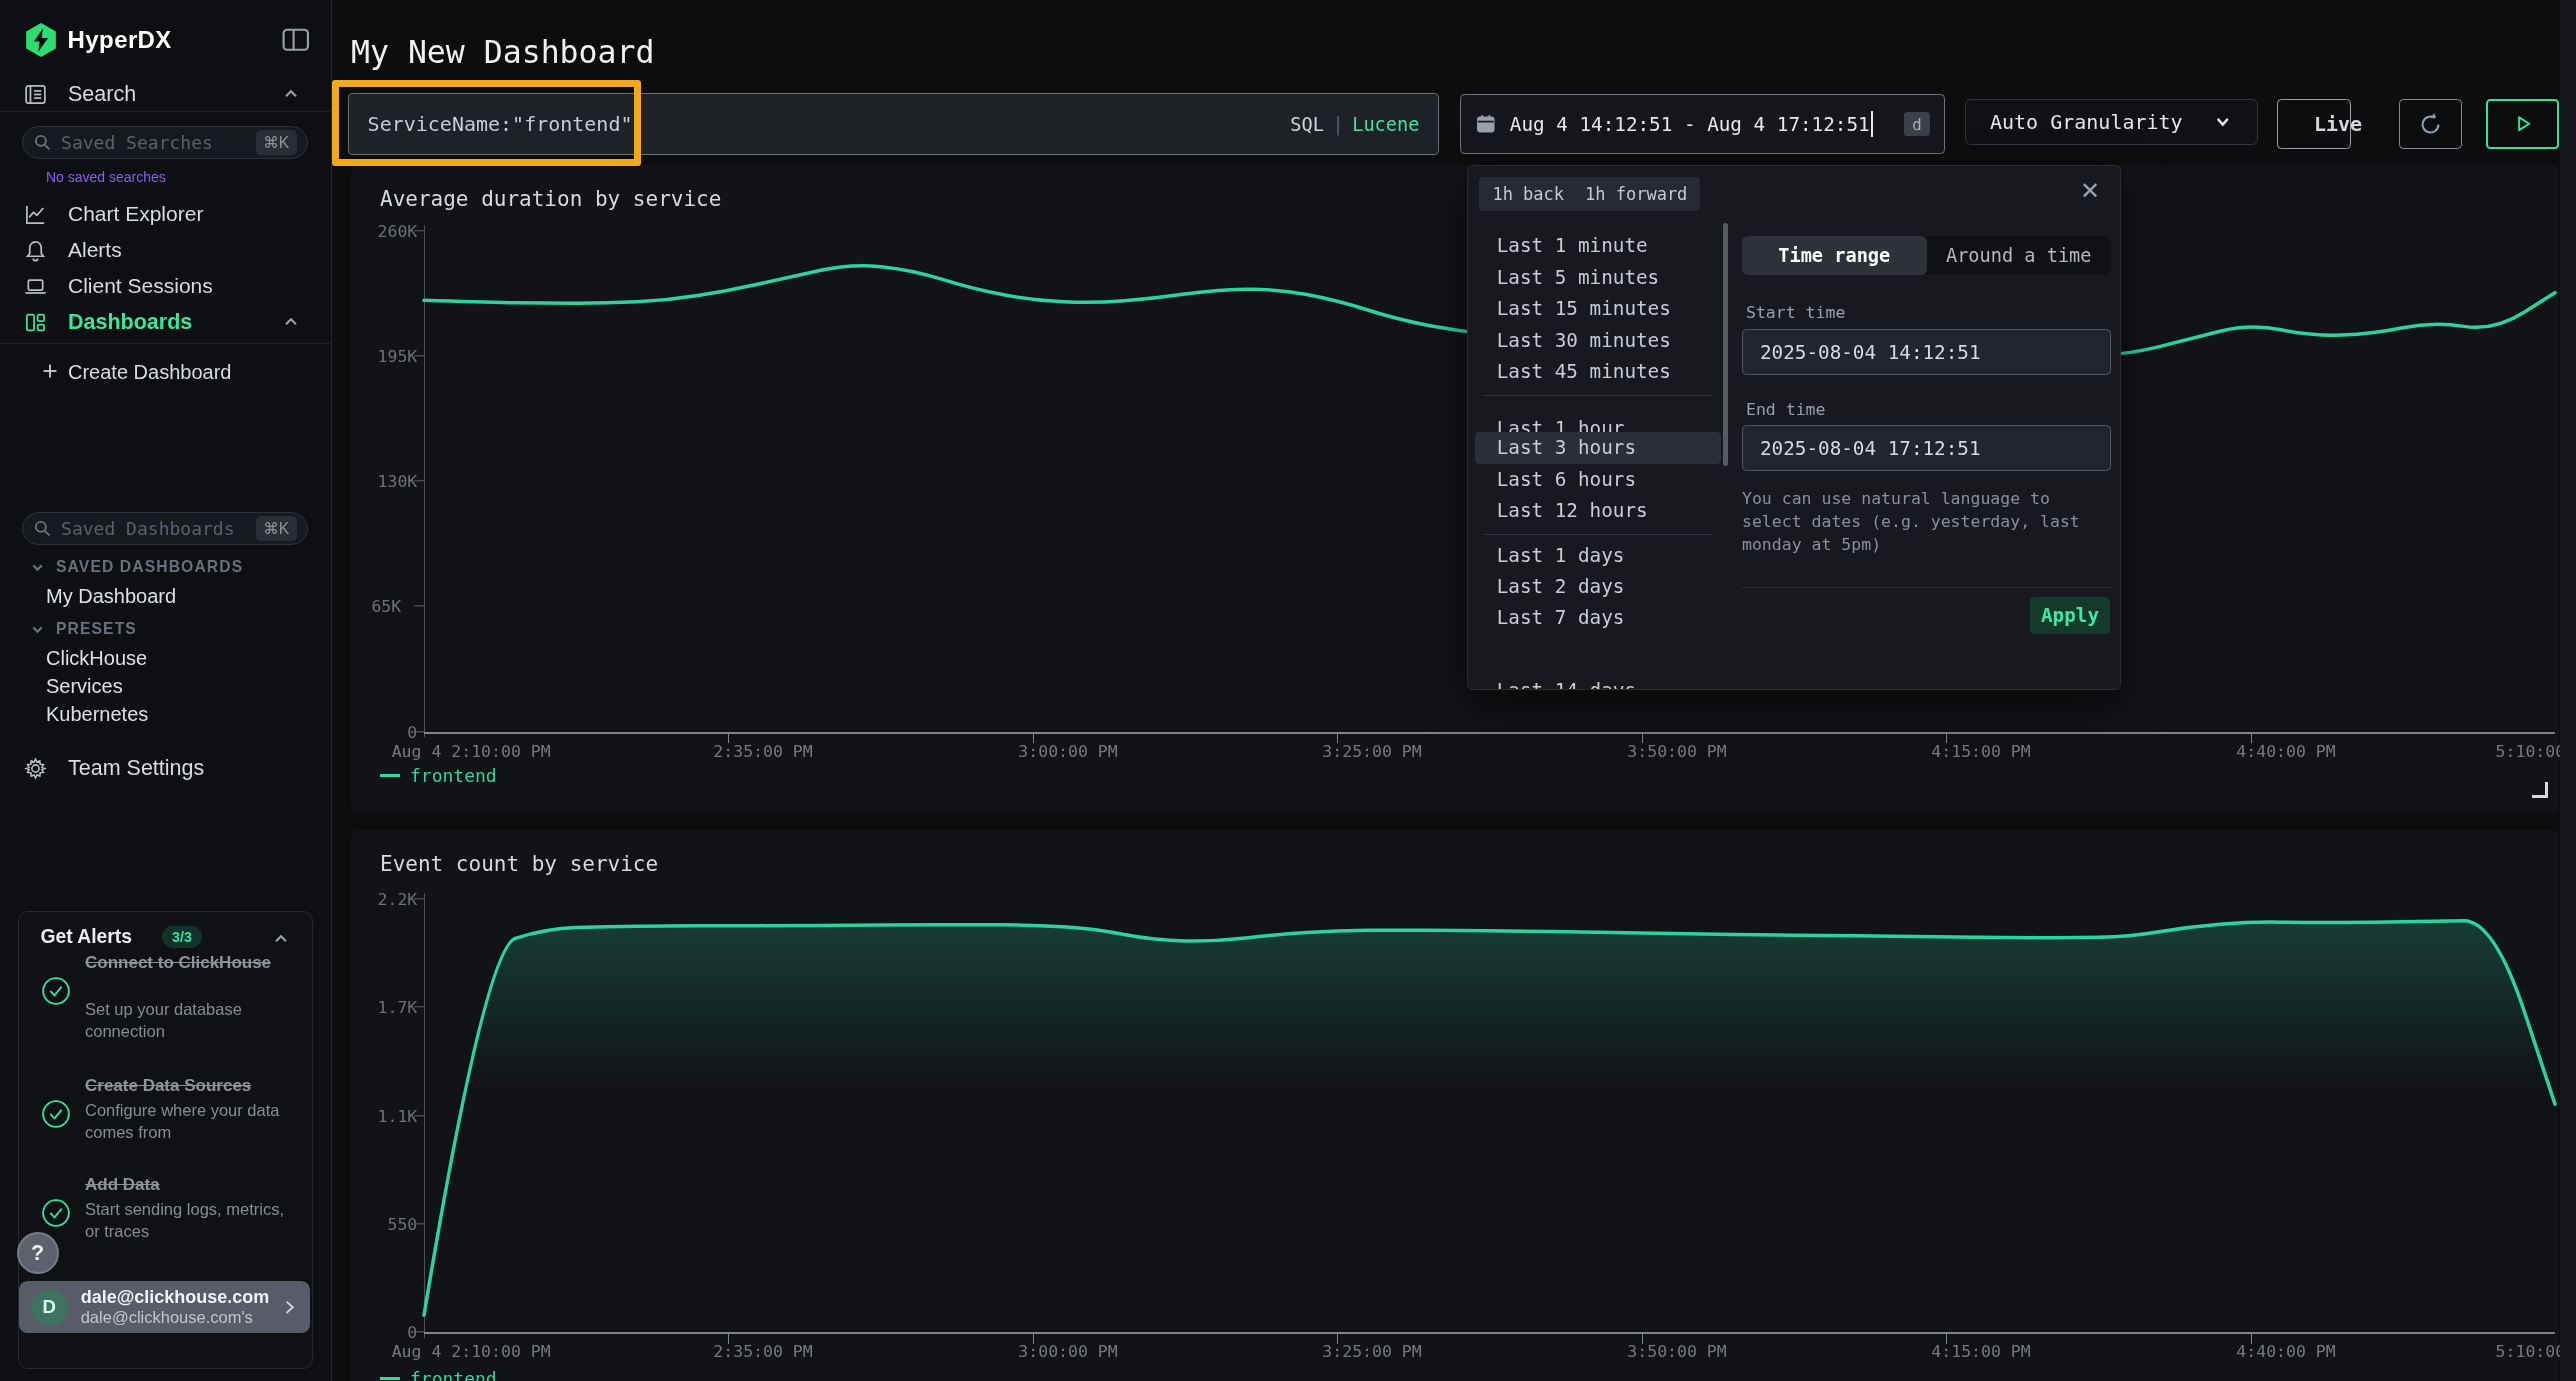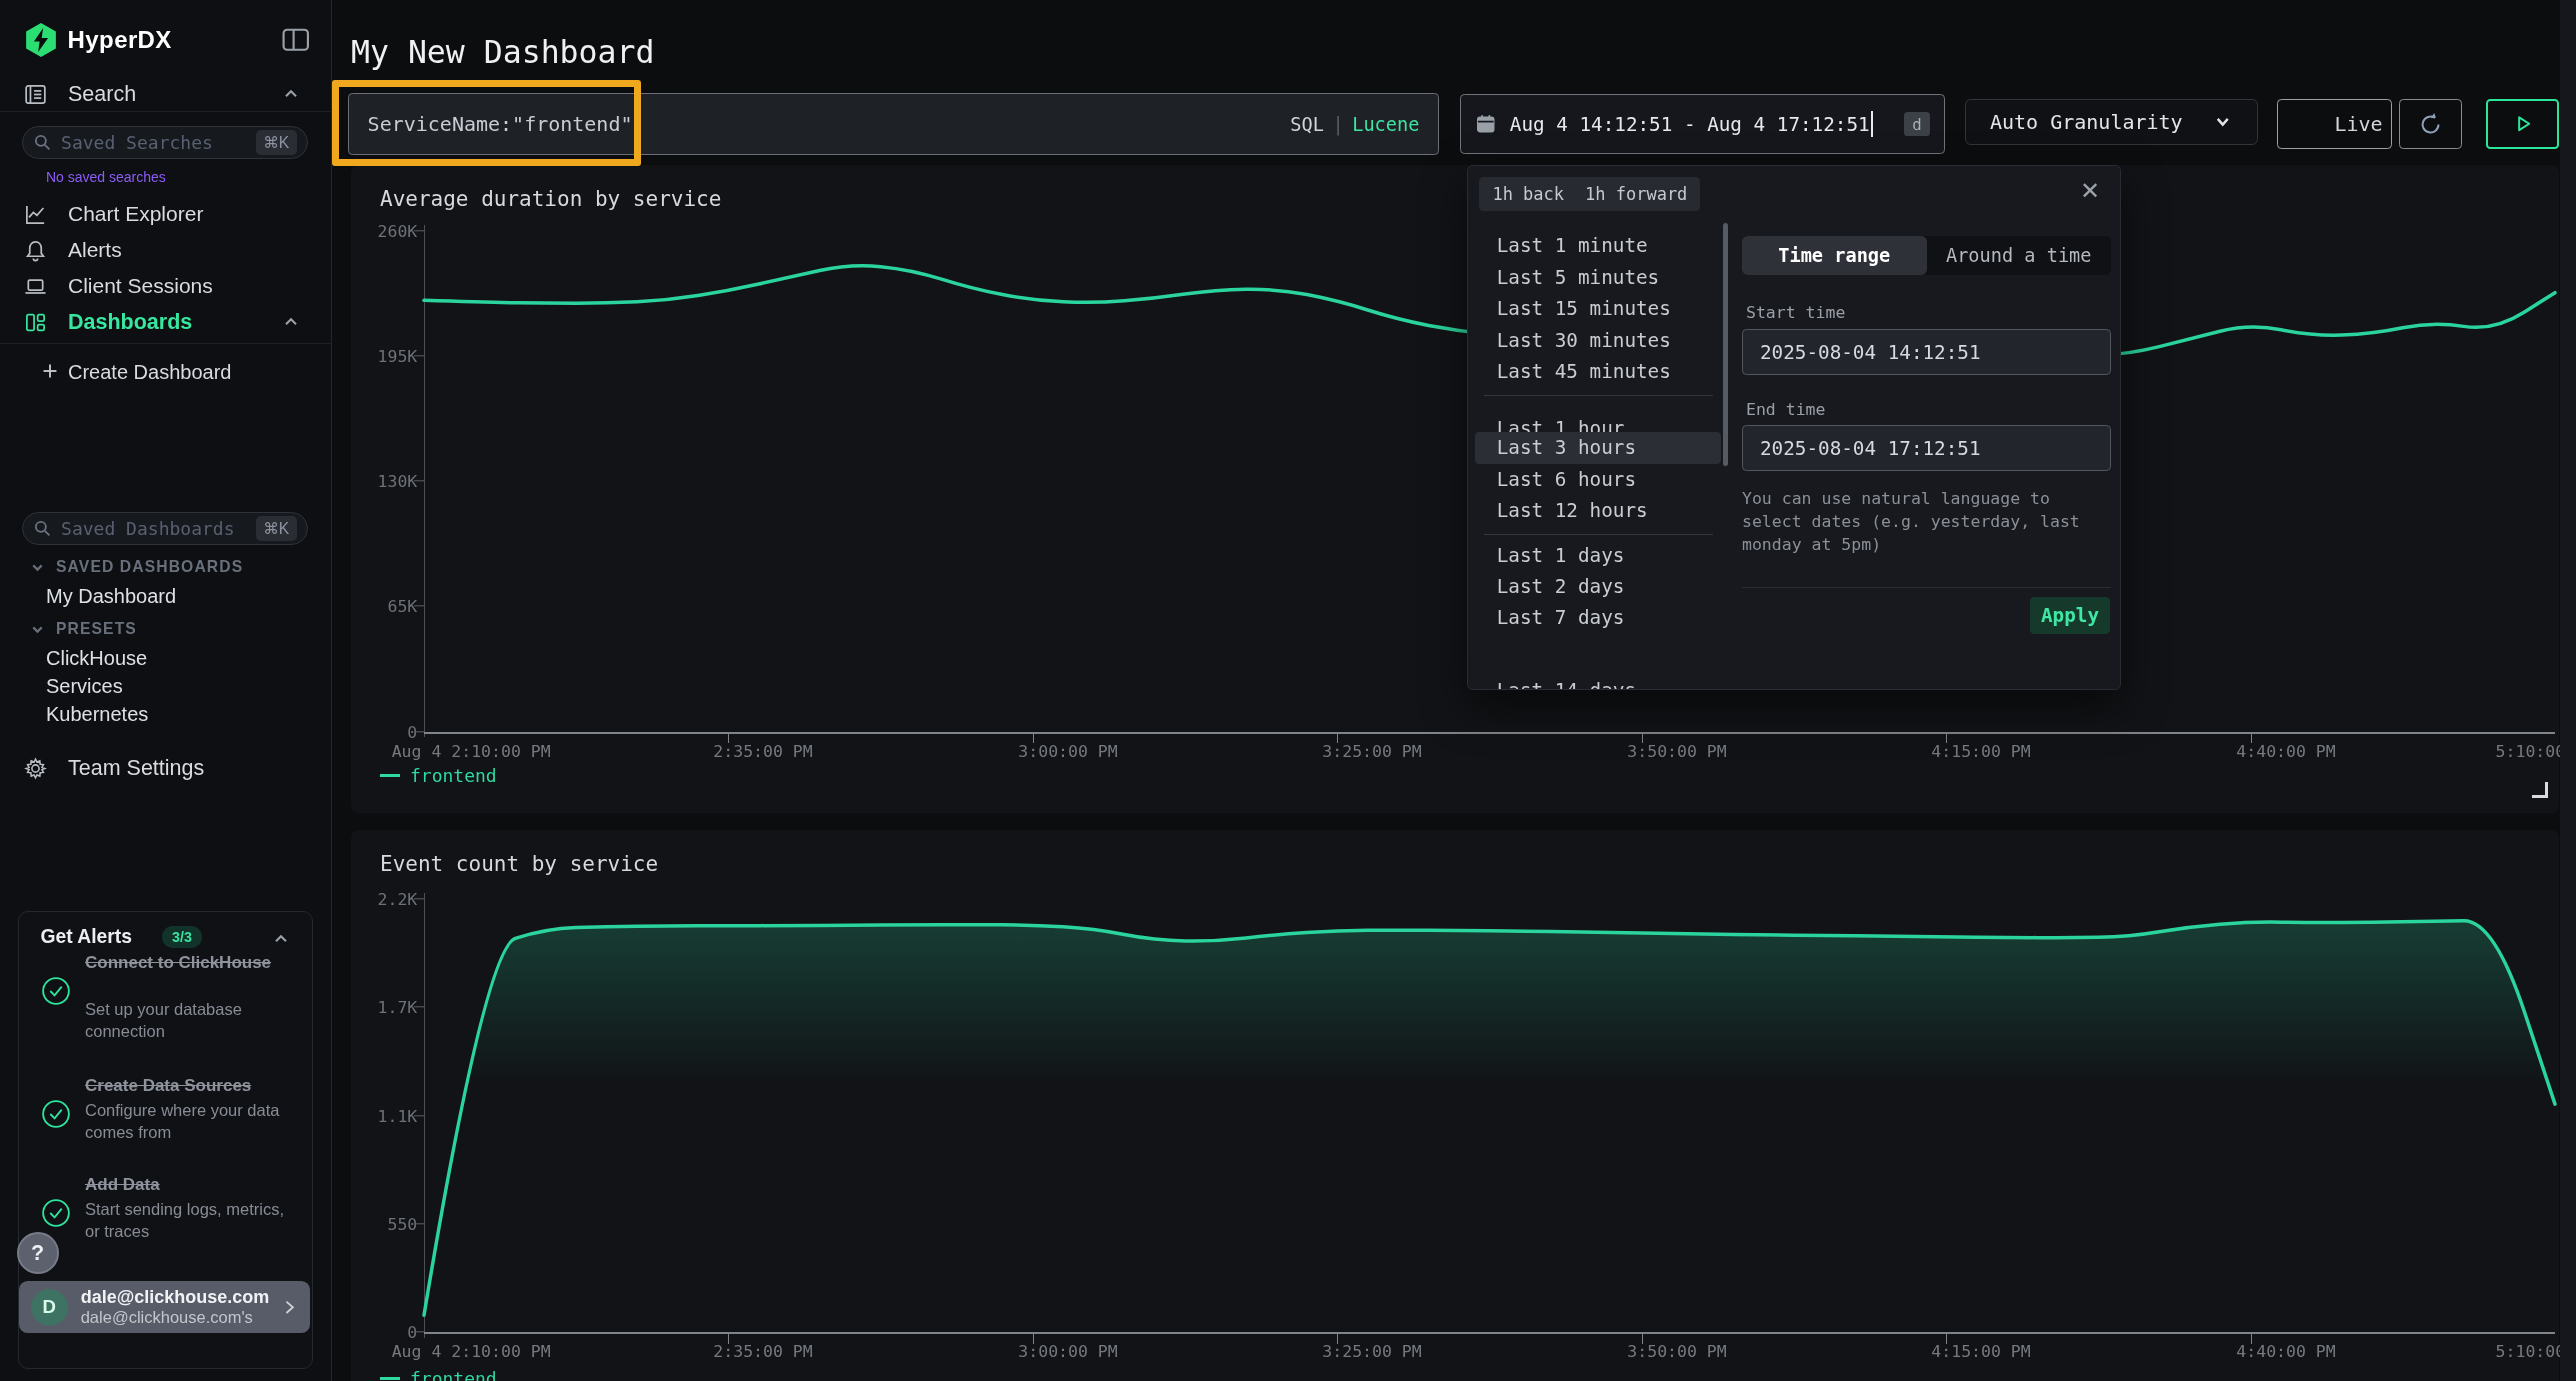--- a/index.html
+++ b/index.html
@@ -56,21 +56,21 @@
   .lang{font-size:18.6px;}
   #lang-sql{color:#d2d5da;} .lang-sep{color:#5a5e66;margin:0 8.6px;} #lang-lucene{color:#3fe3a1;}
   #highlight-box{left:332px;top:80px;width:309px;height:86px;border:7.9px solid #f0a81f;border-radius:2.9px;box-sizing:border-box;z-index:40;pointer-events:none;}
   #time-input{left:1460px;top:94px;width:485px;height:60px;background:#15171c;border:1.4px solid #70747b;border-radius:4.3px;box-sizing:border-box;display:flex;align-items:center;padding:0 14.3px;font-family:var(--mono);}
   #time-text{font-size:19.3px;color:#e6e8eb;margin-left:13px;}
   .caret{display:inline-block;width:2.1px;height:26px;background:#e8eaee;vertical-align:middle;margin-left:1.4px;}
   #time-key{margin-left:auto;background:#3c4047;color:#aab0b8;border-radius:3.6px;font-size:15.7px;padding:2.1px 7.9px;}
   #granularity{left:1965px;top:99px;width:293px;height:46px;background:#0f1115;border:1.4px solid #32353c;border-radius:5.7px;box-sizing:border-box;display:flex;align-items:center;justify-content:space-between;padding:0 24px;font-family:var(--mono);}
   #granularity span{font-size:20px;color:#e3e5e9;}
   .btn{border-radius:4.3px;box-sizing:border-box;display:flex;align-items:center;justify-content:center;font-family:var(--mono);}
-  #live-btn{left:2277px;top:99px;width:115px;height:50px;border:1.4px solid #9ea2a8;font-size:20px;font-weight:normal;color:#d3d6da;padding-left:48px;}
+  #live-btn{left:2277px;top:99px;width:74px;height:50px;border:1.4px solid #9ea2a8;font-size:20px;font-weight:bold;color:#d3d6da;padding-left:48px;}
   #refresh-btn{left:2399px;top:99px;width:63px;height:50px;border:1.4px solid #888c93;color:#8fa0b8;}
   #play-btn{left:2486px;top:99px;width:73px;height:50px;border:2.1px solid var(--green);color:var(--green);}
 
   
   .chart-panel{left:351px;width:2208px;background:var(--panel);border-radius:7.2px;}
   #chart1{top:165px;height:648px;}
   #chart2{top:830px;height:577px;}
   .chart-title{position:absolute;left:29px;top:21.5px;font-family:var(--mono);font-size:21px;color:#d6d9dd;}
   .ylabel{position:absolute;width:62px;text-align:right;transform:translateY(-50%);font-family:var(--mono);font-size:16.5px;color:#6d7178;}
   .ytick{position:absolute;width:10px;height:1.4px;background:#5c6066;transform:translateY(-50%);}
@@ -370,21 +370,21 @@
         </svg>
     </span>
   </div>
 
   <div id="chart1" class="abs chart-panel">
     <span class="chart-title">Average duration by service</span>
 
     <span class="ylabel" style="left:4.3px;top:66px;">260K</span>
     <span class="ylabel" style="left:4.3px;top:191px;">195K</span>
     <span class="ylabel" style="left:4.3px;top:316px;">130K</span>
-    <span class="ylabel" style="left:4.3px;top:441px;">65K</span>
+    <span class="ylabel" style="left:4.3px;top:441px;text-align:center;">65K</span>
     <span class="ylabel" style="left:4.3px;top:567px;">0</span>
     <span class="ytick" style="left:63px;top:66px;"></span>
     <span class="ytick" style="left:63px;top:191px;"></span>
     <span class="ytick" style="left:63px;top:316px;"></span>
     <span class="ytick" style="left:63px;top:441px;"></span>
     <span class="ytick" style="left:63px;top:567px;"></span>
 
     <span class="yaxis" style="left:73px;top:60px;height:512px;"></span>
     <span class="xaxis" style="left:73px;top:567px;width:2131px;"></span>
     <span class="xtick" style="left:377px;top:568px;"></span>

